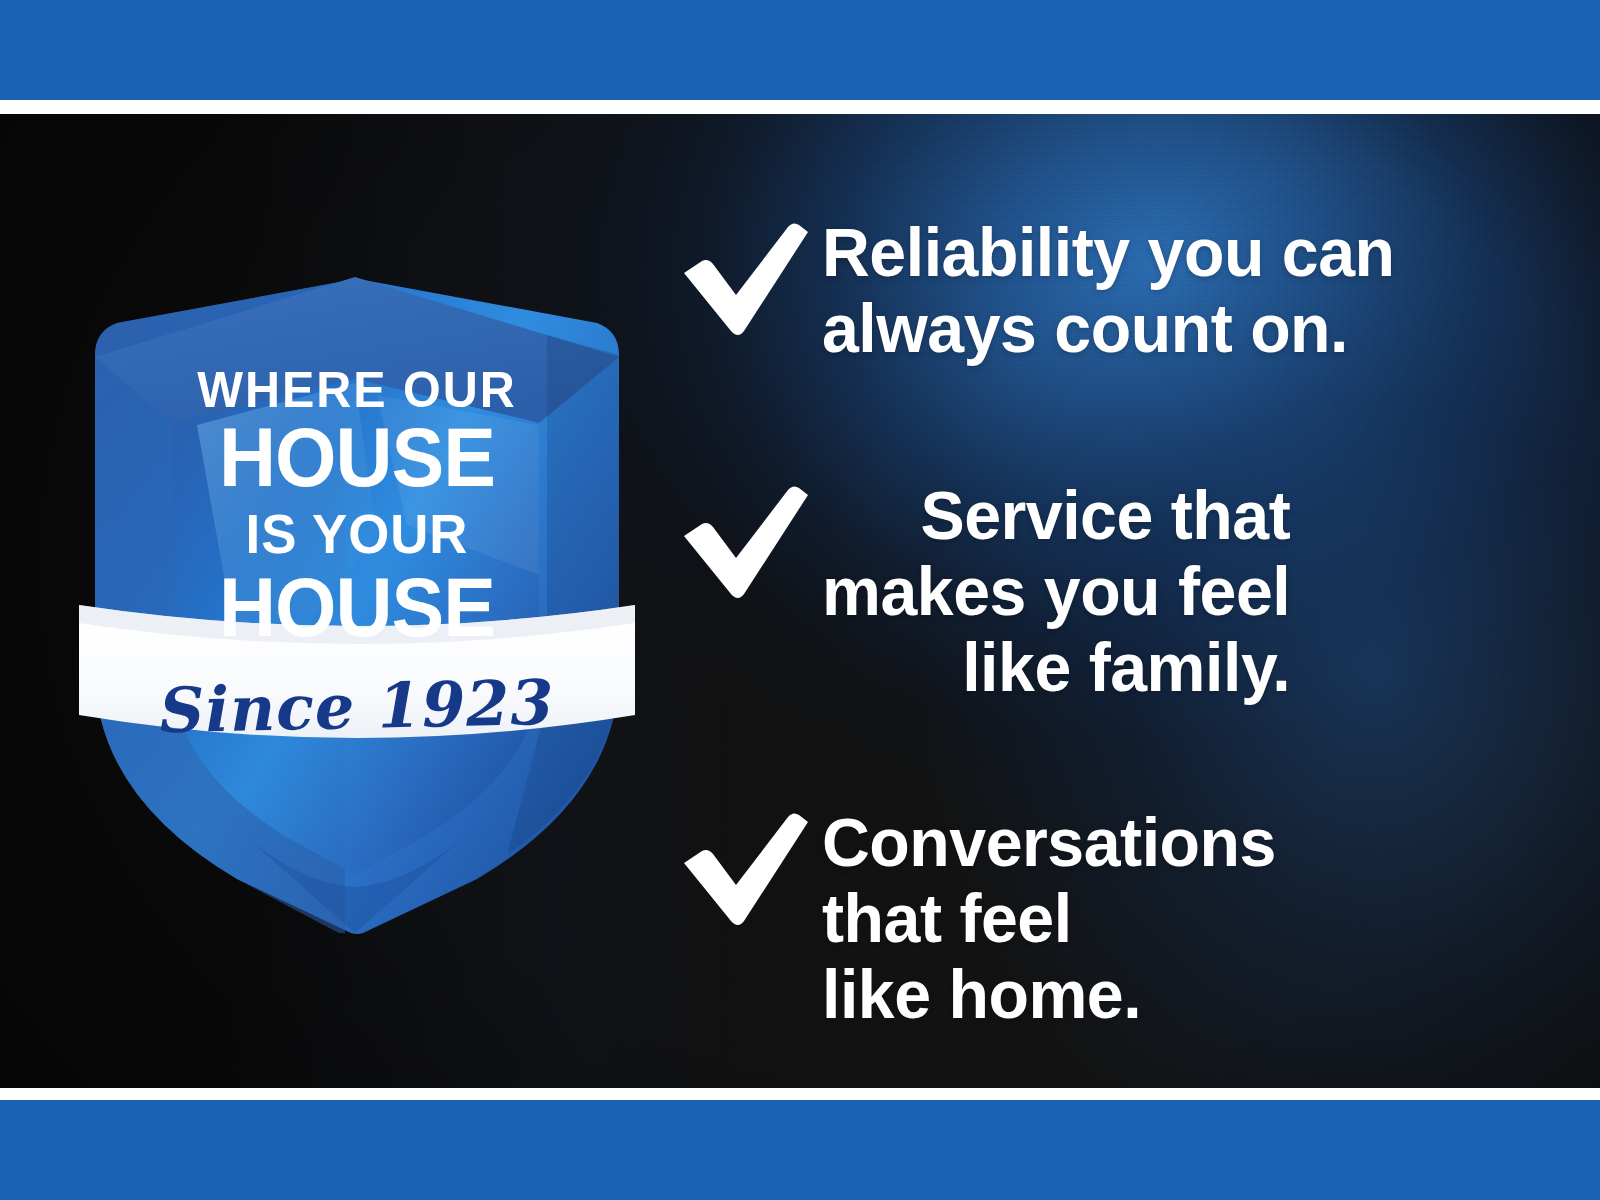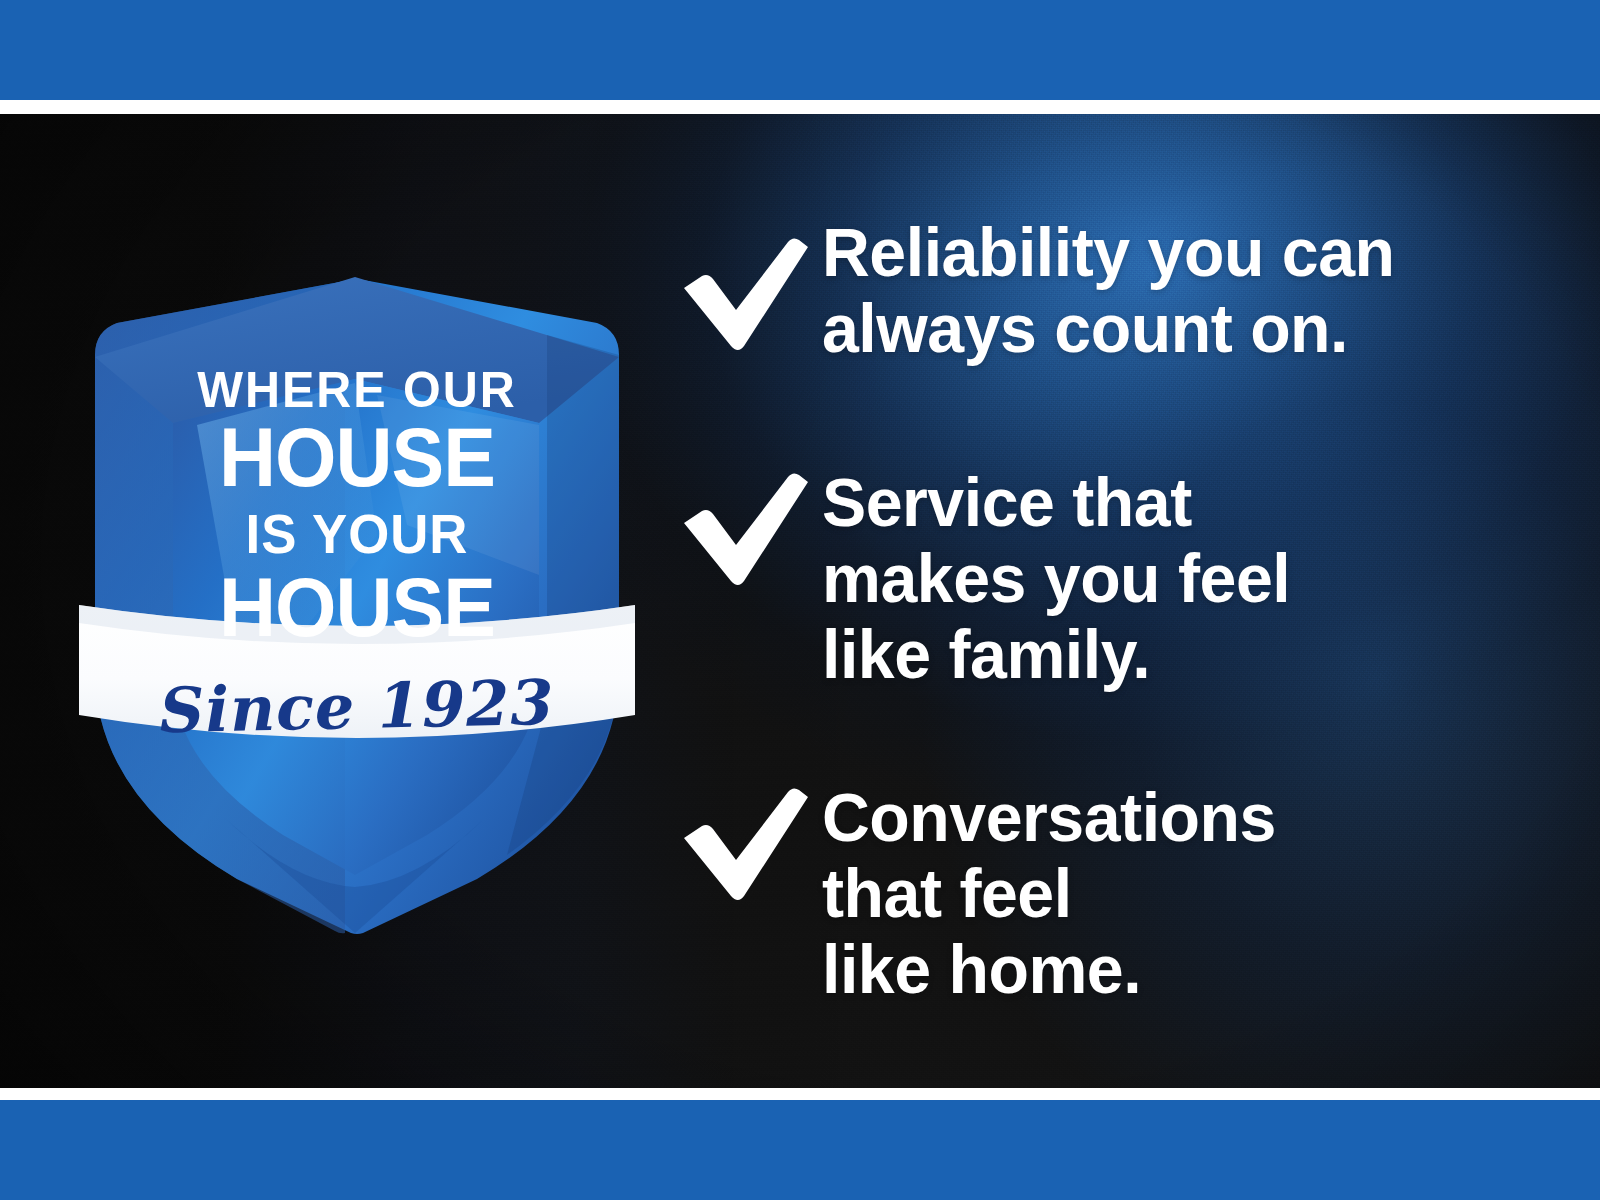--- a/index.html
+++ b/index.html
@@ -169,23 +169,23 @@
     top: 180px;
     width: 880px;
     z-index: 5;
   }
   .check-row {
     position: absolute;
     left: 0;
     display: flex;
     align-items: flex-start;
   }
-  .check-row.r0 { top: 35px; align-items: center; }
-  .check-row.r1 { top: 285px; }
-  .check-row.r2 { top: 600px; justify-content: flex-end; }
+  .check-row.r0 { top: 35px; }
+  .check-row.r1 { top: 298px; text-align: right; }
+  .check-row.r2 { top: 625px; justify-content: flex-end; }
 
   .check-icon {
     flex: 0 0 auto;
     width: 150px;
     padding-top: 6px;
   }
   .check-icon svg { display: block; width: 140px; height: 116px; }
 
   .check-text {
     flex: 1 1 auto;

